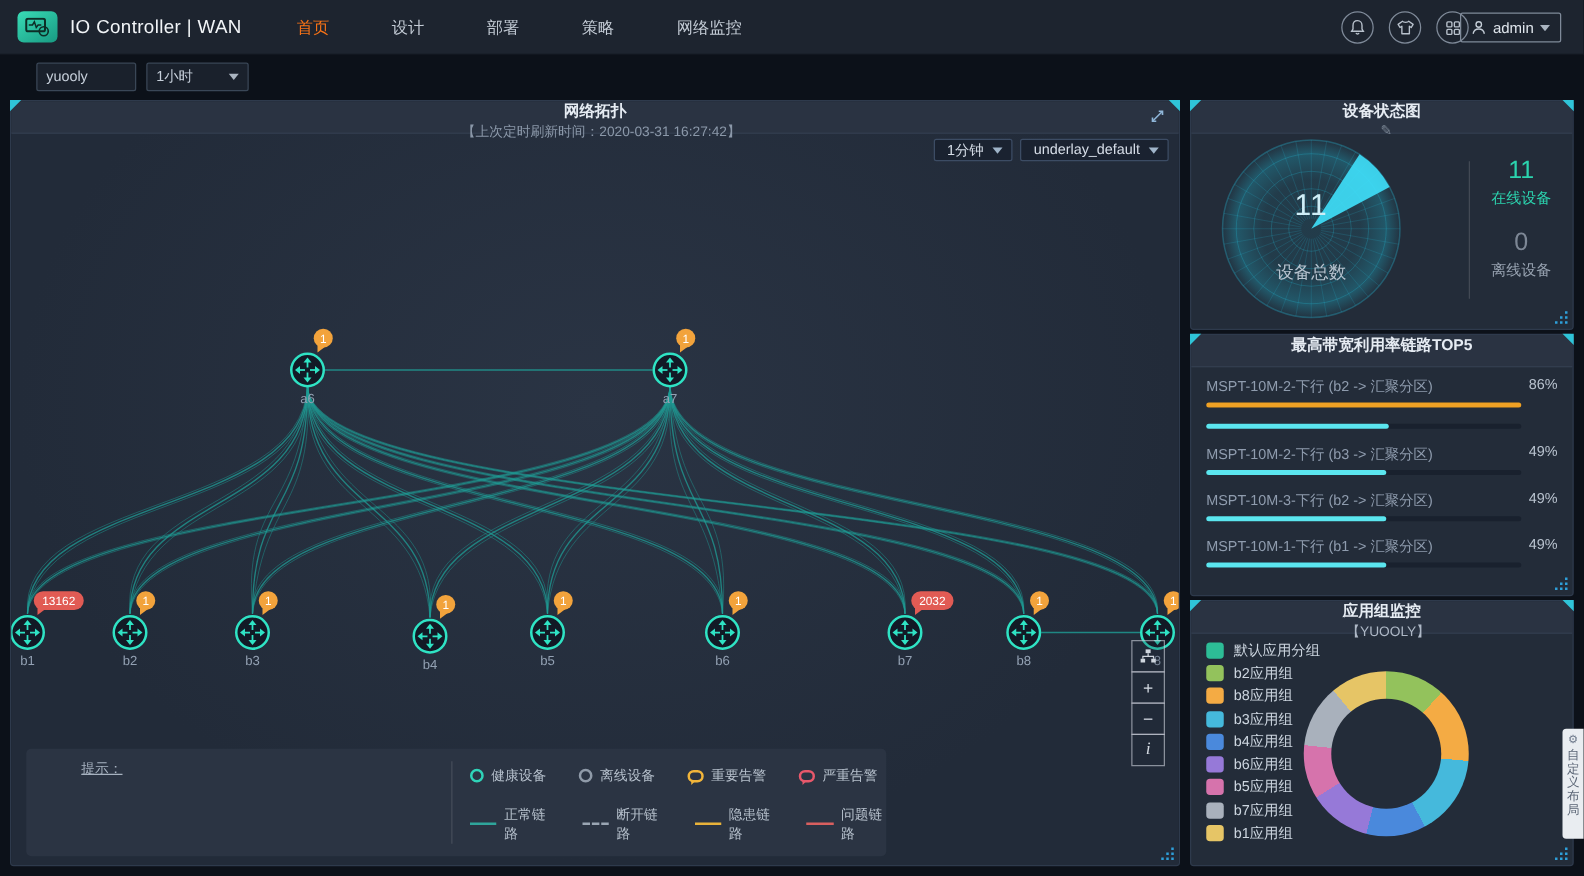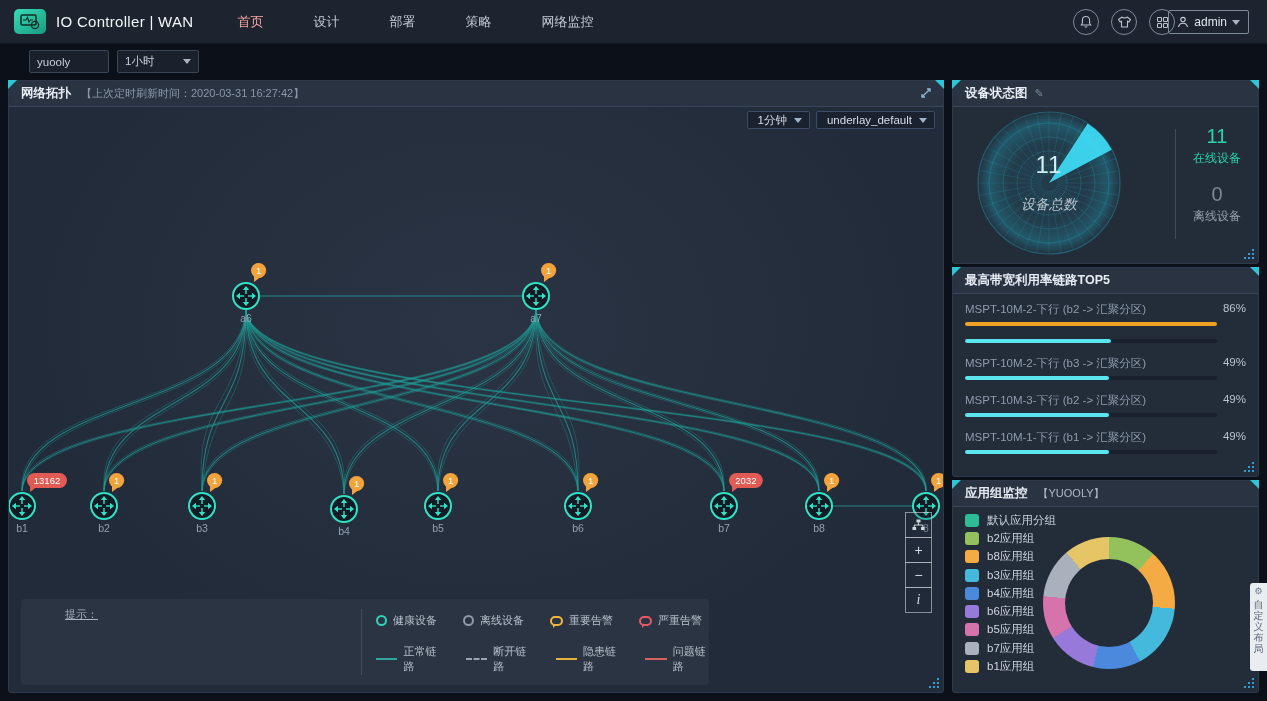--- a/index.html
+++ b/index.html
@@ -8,21 +8,21 @@
   .stage { position:relative; width:1267px; height:701px; background:#0c1119; color:#cdd5df; }
 
   
   .topbar { position:absolute; left:0; top:0; width:1267px; height:44px;
     background:#1d242f; border-bottom:1px solid #11161f; display:flex; align-items:center; }
   .logo { width:32px; height:25px; margin-left:14px; border-radius:5px;
     background:linear-gradient(145deg,#39dcb6,#189a82); display:flex; align-items:center; justify-content:center; }
   .brand { color:#f2f5f8; font-size:15px; margin-left:10px; letter-spacing:.3px; }
   .nav { display:flex; margin-left:42px; gap:46px; font-size:13px; }
   .nav-item { color:#c3cbd5; cursor:pointer; padding:4px 2px; }
-  .nav-item.active { color:#fca5a5; }
+  .nav-item.active { color:#f97316; }
   .top-icons { position:absolute; right:92px; top:9px; display:flex; gap:12px; }
   .icon-btn { width:26px; height:26px; border:1px solid #7f8a99; border-radius:50%;
     display:flex; align-items:center; justify-content:center; cursor:pointer; }
   .user-box { position:absolute; right:18px; top:10px; height:24px; min-width:68px;
     border:1px solid #7f8a99; border-radius:2px; display:flex; align-items:center;
     padding:0 8px; gap:5px; font-size:12px; color:#dfe5ec; cursor:pointer; }
   .caret { width:0; height:0; border-left:4px solid transparent; border-right:4px solid transparent;
     border-top:5px solid #aab4c0; }
 
   
@@ -34,21 +34,21 @@
     padding:0 7px; cursor:pointer; }
   .mini-select .caret { position:absolute; right:7px; }
 
   
   .panel { position:absolute; background:#232c39; border:1px solid #2e3a4c; border-radius:3px; }
   .corner-tl { position:absolute; left:-1px; top:-1px; width:0; height:0;
     border-top:9px solid #2fc4d8; border-right:9px solid transparent; }
   .corner-tr { position:absolute; right:-1px; top:-1px; width:0; height:0;
     border-top:9px solid #2fc4d8; border-left:9px solid transparent; }
   .panel-header { height:26px; background:#2a3342; border-bottom:1px solid #39455a;
-    display:flex; align-items:center; padding:0 12px; border-radius:3px 3px 0 0; }
+    display:flex; align-items:center; padding:0 12px; border-radius:3px 3px 0 0;flex-direction:column; }
   .panel-title { color:#e6ecf3; font-size:12.5px; font-weight:bold; }
   .panel-sub { color:#8b98a9; font-size:11px; margin-left:10px; }
   .edit-ic { color:#7a8694; font-size:11px; margin-left:7px; }
 
   
   #topoPanel { left:8px; top:80px; width:936px; height:613px;
     background:radial-gradient(ellipse at 50% 40%, #2a3444 0%, #222b39 70%); }
   #topoSvg { position:absolute; left:0; top:26px; }
   .expand-ic { position:absolute; right:10px; top:5px; cursor:pointer; }
   .topo-selects { position:absolute; right:8px; top:30px; display:flex; gap:6px; }
@@ -551,21 +551,21 @@
             <line x1="73.07179676972449" y1="70" x2="18.512196331304857" y2="38.49999999999999" stroke="rgba(40,210,240,0.20)" stroke-width="0.6"></line>
             <line x1="73.87164445504817" y1="68.85769912250768" x2="25.610844538552556" y2="28.362079712255714" stroke="rgba(40,210,240,0.20)" stroke-width="0.6"></line>
             <line x1="74.85769912250768" y1="67.87164445504818" x2="34.36207971225569" y2="19.610844538552577" stroke="rgba(40,210,240,0.20)" stroke-width="0.6"></line>
             <line x1="76" y1="67.0717967697245" x2="44.49999999999997" y2="12.512196331304878" stroke="rgba(40,210,240,0.20)" stroke-width="0.6"></line>
             <line x1="77.26383885339465" y1="66.48245903371273" x2="55.71656982387753" y2="7.281823924200495" stroke="rgba(40,210,240,0.20)" stroke-width="0.6"></line>
             <line x1="78.61081457866455" y1="66.12153797590234" x2="67.67097938564788" y2="4.078649536133241" stroke="rgba(40,210,240,0.20)" stroke-width="0.6"></line>
             <path d="M 80 74 L 118.66937148606692 14.454389675874893 A 71 71 0 0 1 142.6892790929838 40.66751904220175 Z" fill="#3fe0fb" opacity="0.9"></path>
           </g>
         </svg>
       <div class="gauge-center" style="top:42px;"><span class="gauge-num">11</span></div>
-      <div class="gauge-center" style="top:86px;font-style:italic;"><span class="gauge-lbl">设备总数</span></div>
+      <div class="gauge-center" style="top:100px;"><span class="gauge-lbl">设备总数</span></div>
     </div>
     <div class="dev-divider"></div>
     <div class="dev-stats">
       <div class="st-num-on">11</div>
       <div class="st-lbl-on">在线设备</div>
       <div class="st-num-off">0</div>
       <div class="st-lbl-off">离线设备</div>
     </div>
     <div class="grip">
         <i></i>

